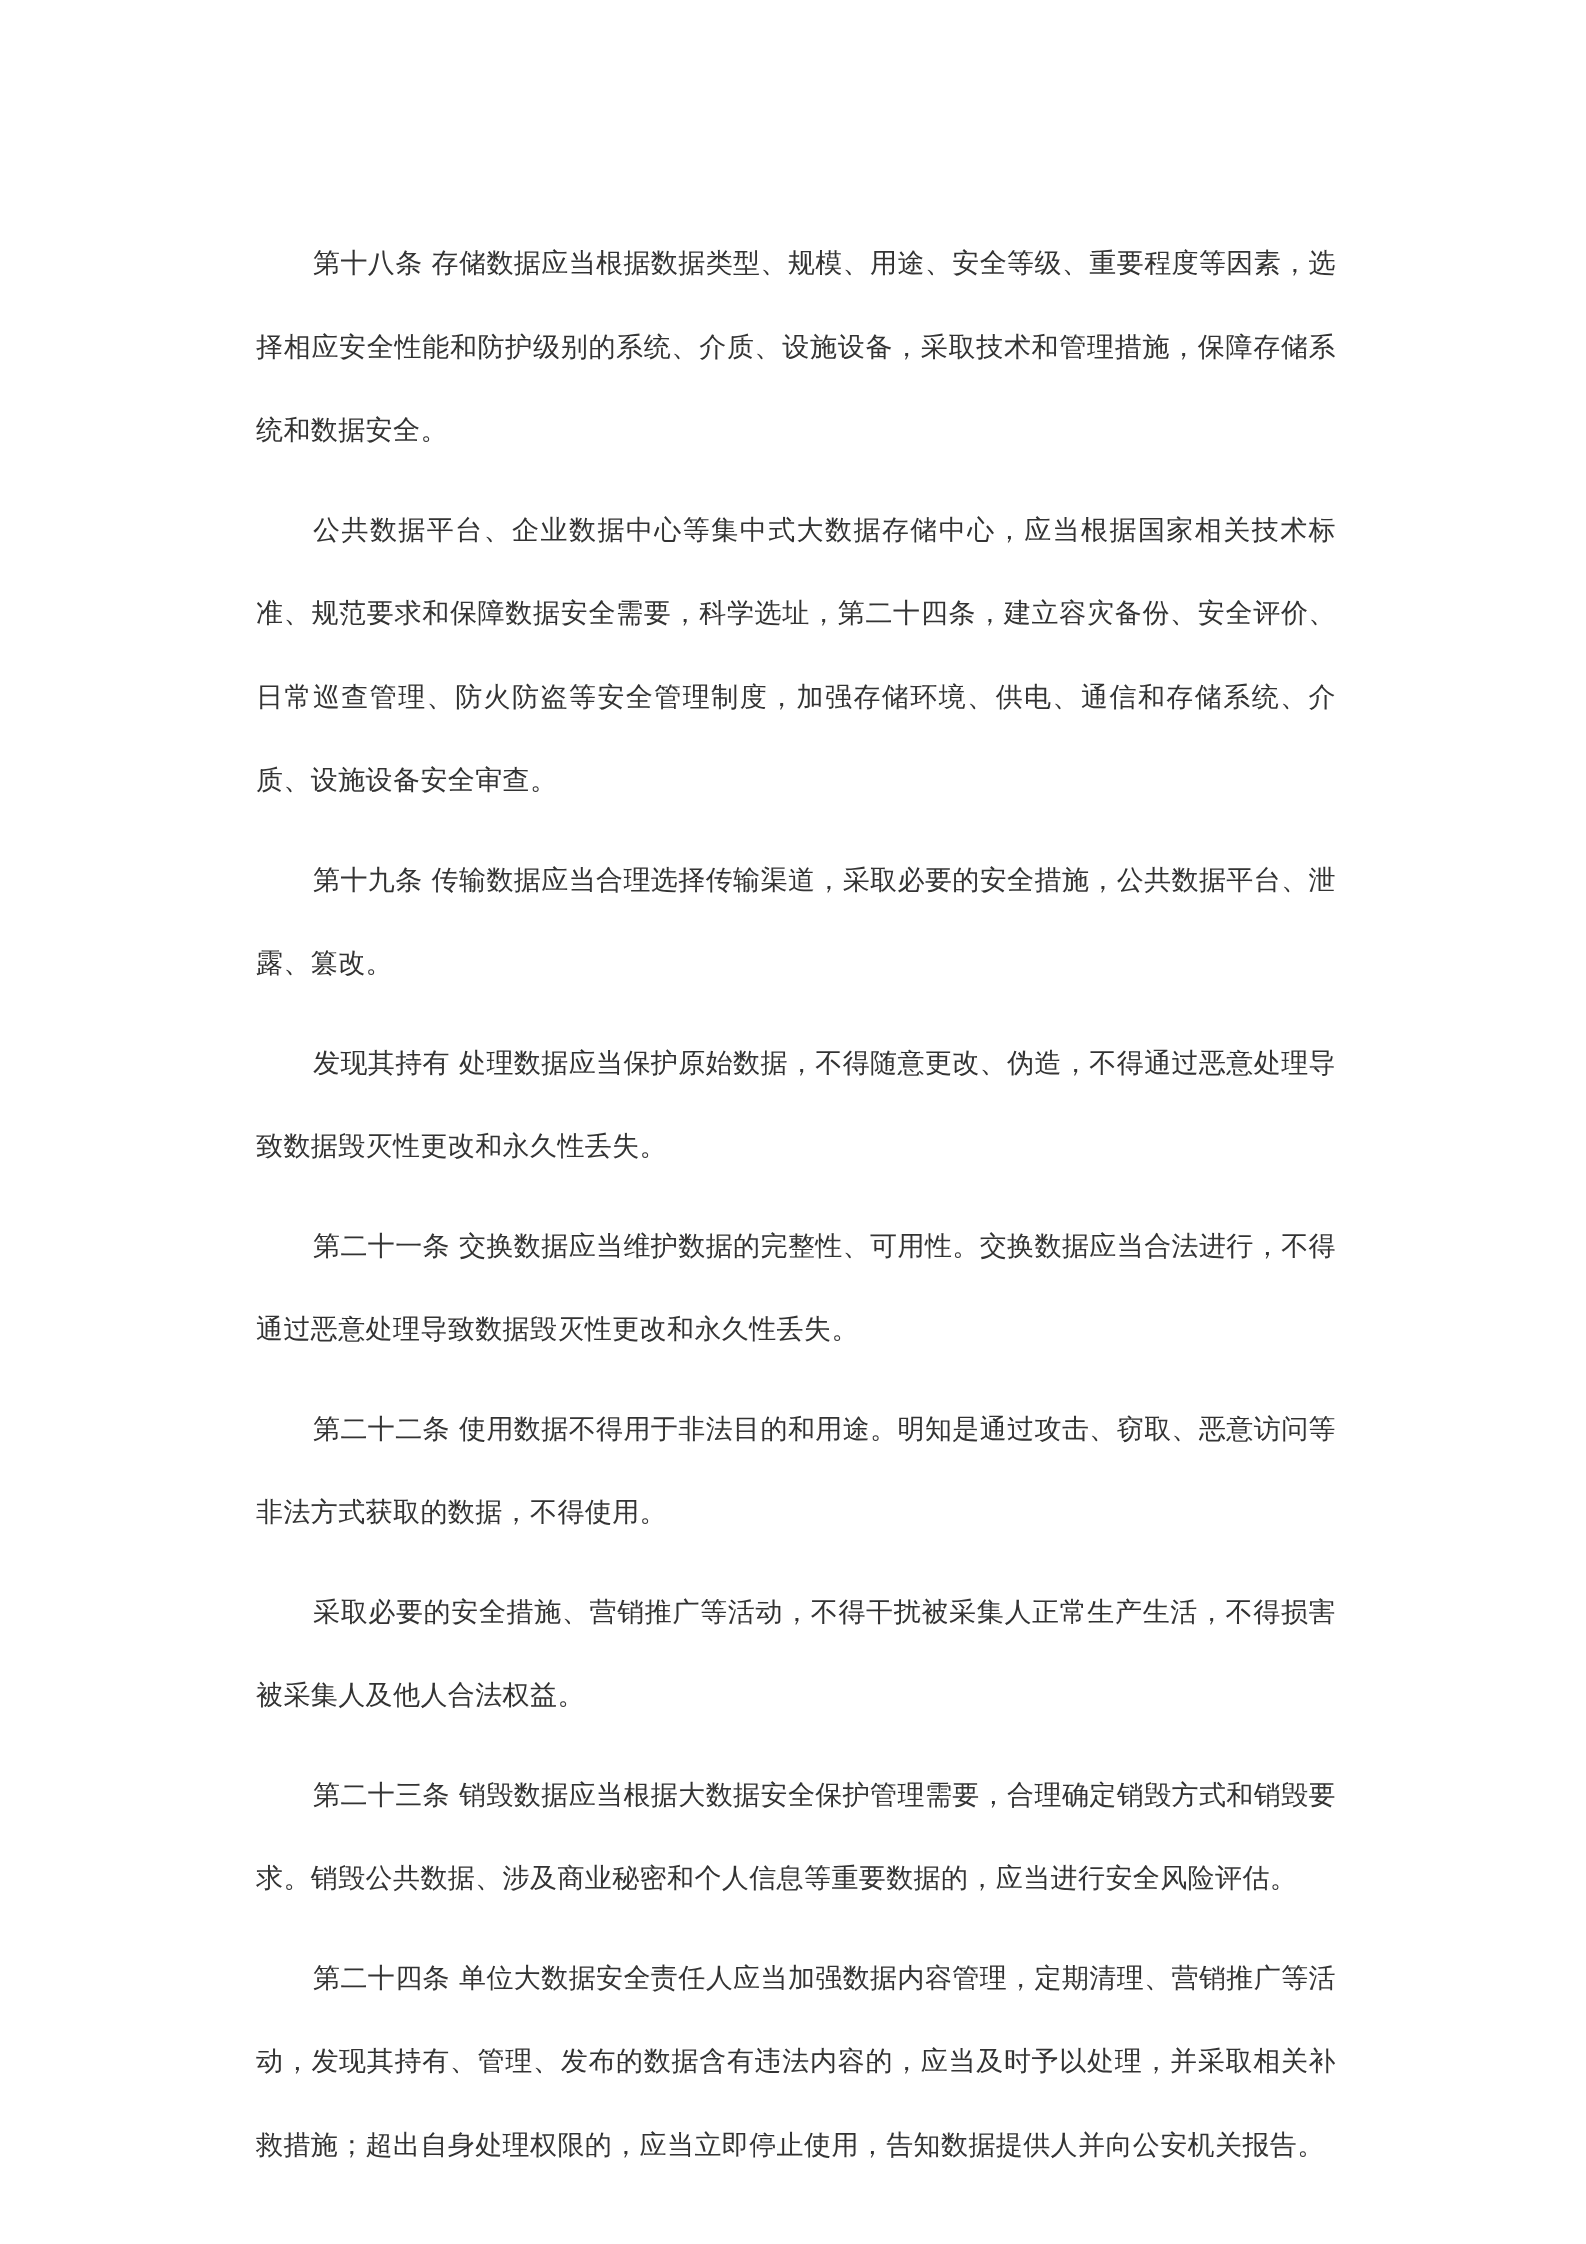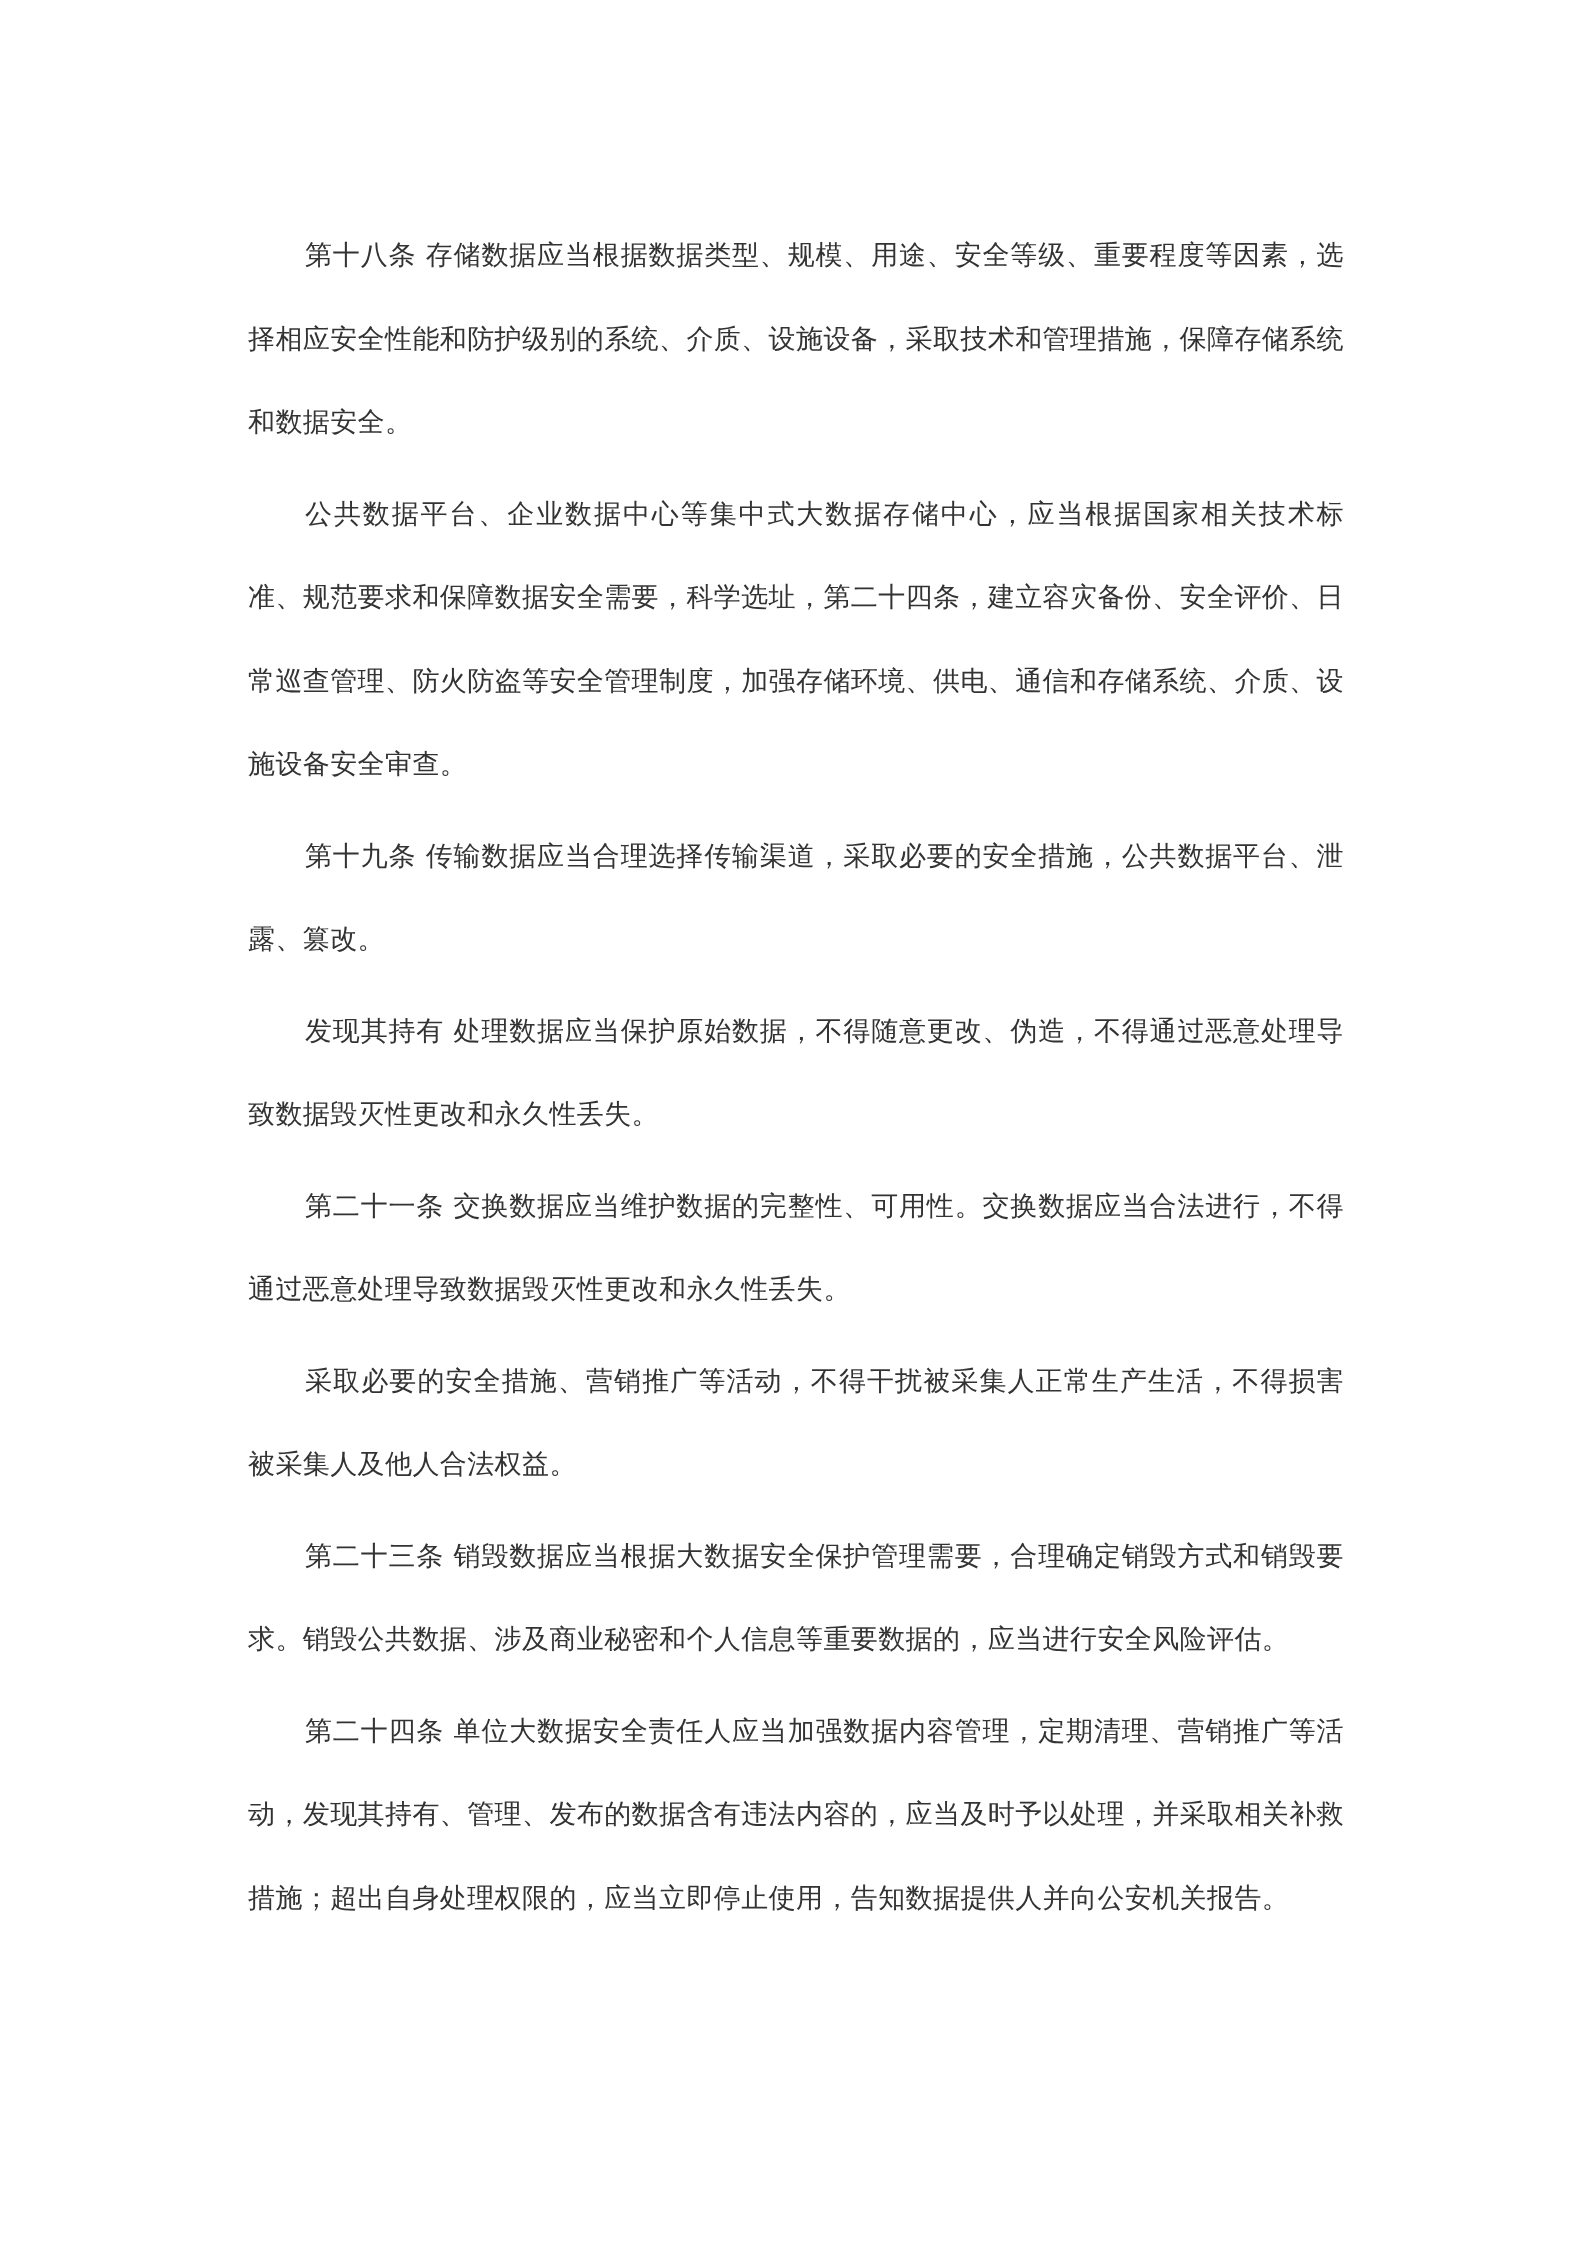--- a/index.html
+++ b/index.html
@@ -18,32 +18,33 @@
       left: 240px;
       top: 205px;
       width: 1112px;
       color: #333333;
       font-family: "DejaVu Sans", "Liberation Sans", sans-serif;
       font-size: 27px;
       line-height: 83.5px;
       letter-spacing: 0.4px;
     }
     .para {
-      margin: 8px;
+      margin: 16px;
       padding: 0;
       text-indent: 57px;
       text-align: justify;
       text-justify: inter-character;
     }
   </style>
 </head>
 <body>
 
 <div class="page">
   <p class="para">第十八条 存储数据应当根据数据类型、规模、用途、安全等级、重要程度等因素，选择相应安全性能和防护级别的系统、介质、设施设备，采取技术和管理措施，保障存储系统和数据安全。</p>
   <p class="para">公共数据平台、企业数据中心等集中式大数据存储中心，应当根据国家相关技术标准、规范要求和保障数据安全需要，科学选址，第二十四条，建立容灾备份、安全评价、日常巡查管理、防火防盗等安全管理制度，加强存储环境、供电、通信和存储系统、介质、设施设备安全审查。</p>
   <p class="para">第十九条 传输数据应当合理选择传输渠道，采取必要的安全措施，公共数据平台、泄露、篡改。</p>
   <p class="para">发现其持有 处理数据应当保护原始数据，不得随意更改、伪造，不得通过恶意处理导致数据毁灭性更改和永久性丢失。</p>
   <p class="para">第二十一条 交换数据应当维护数据的完整性、可用性。交换数据应当合法进行，不得通过恶意处理导致数据毁灭性更改和永久性丢失。</p>
+  <p class="para">第二十二条 使用数据不得用于非法目的和用途。明知是通过攻击、窃取、恶意访问等非法方式获取的数据，不得使用。</p>
   <p class="para">采取必要的安全措施、营销推广等活动，不得干扰被采集人正常生产生活，不得损害被采集人及他人合法权益。</p>
   <p class="para">第二十三条 销毁数据应当根据大数据安全保护管理需要，合理确定销毁方式和销毁要求。销毁公共数据、涉及商业秘密和个人信息等重要数据的，应当进行安全风险评估。</p>
   <p class="para">第二十四条 单位大数据安全责任人应当加强数据内容管理，定期清理、营销推广等活动，发现其持有、管理、发布的数据含有违法内容的，应当及时予以处理，并采取相关补救措施；超出自身处理权限的，应当立即停止使用，告知数据提供人并向公安机关报告。</p>
 </div>
 
 </body></html>

